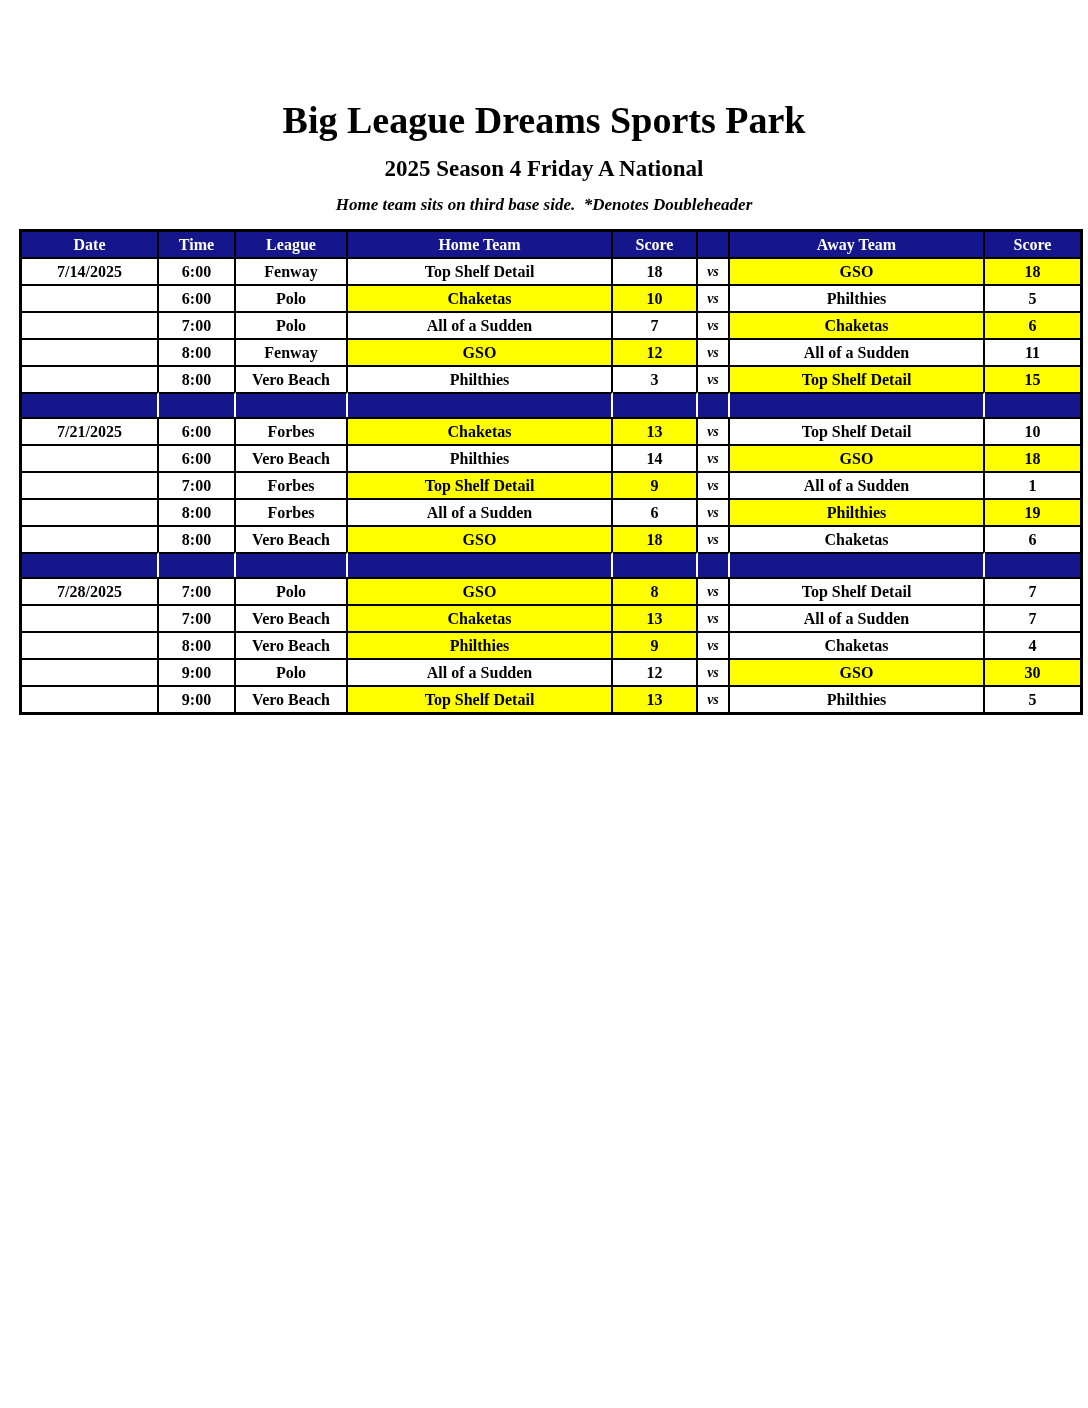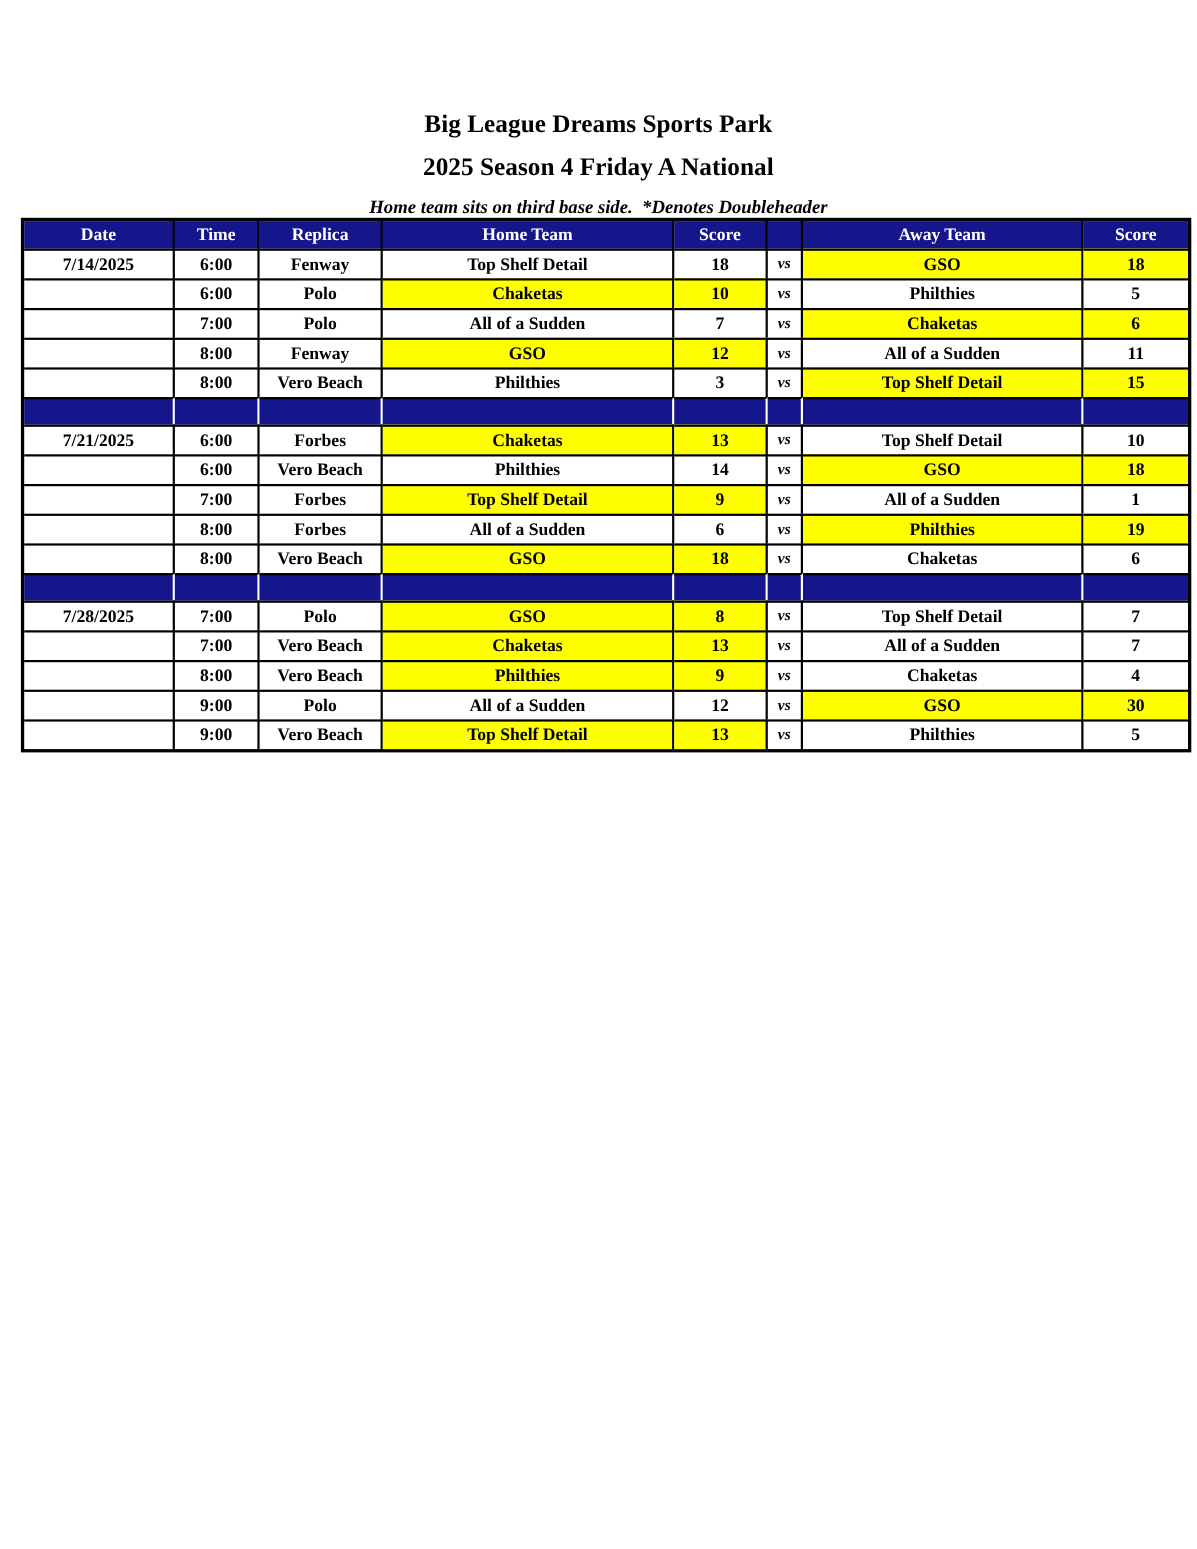--- a/index.html
+++ b/index.html
@@ -6,21 +6,21 @@
   html, body { background: #ffffff; }
   body {
     width: 1088px;
     min-height: 1408px;
     font-family: "Liberation Serif", "DejaVu Serif", serif;
     color: #000000;
     position: relative;
   }
   .page-header { text-align: center; padding-top: 100px; }
   .page-title {
-    font-size: 23px;
+    font-size: 38px;
     font-weight: bold;
     line-height: 1.1;
   }
   .page-subtitle {
     font-size: 23px;
     font-weight: bold;
     margin-top: 14px;
     line-height: 1.1;
   }
   .page-note {
@@ -29,21 +29,21 @@
     font-style: italic;
     margin-top: 15px;
     line-height: 1.1;
     white-space: pre-wrap;
   }
   table.sched {
     border-collapse: separate;
     border-spacing: 0;
     table-layout: fixed;
     width: 1058px;
-    margin: 0 0 0 19px;
+    margin: 14px 0 0 19px;
     border: 3px solid #000000;
     font-size: 16px;
     font-weight: bold;
   }
   table.sched th, table.sched td {
     height: 25px;
     line-height: 25px;
     text-align: center;
     vertical-align: middle;
     overflow: hidden;
@@ -86,21 +86,21 @@
     <col style="width:265px">
     <col style="width:85px">
     <col style="width:32px">
     <col style="width:255px">
     <col style="width:95px">
   </colgroup>
   <thead>
     <tr>
       <th>Date</th>
       <th>Time</th>
-      <th>Replica</th>
+      <th>League</th>
       <th>Home Team</th>
       <th>Score</th>
       <th></th>
       <th>Away Team</th>
       <th>Score</th>
     </tr>
   </thead>
   <tbody>
       <tr>
         <td class="">7/14/2025</td>

